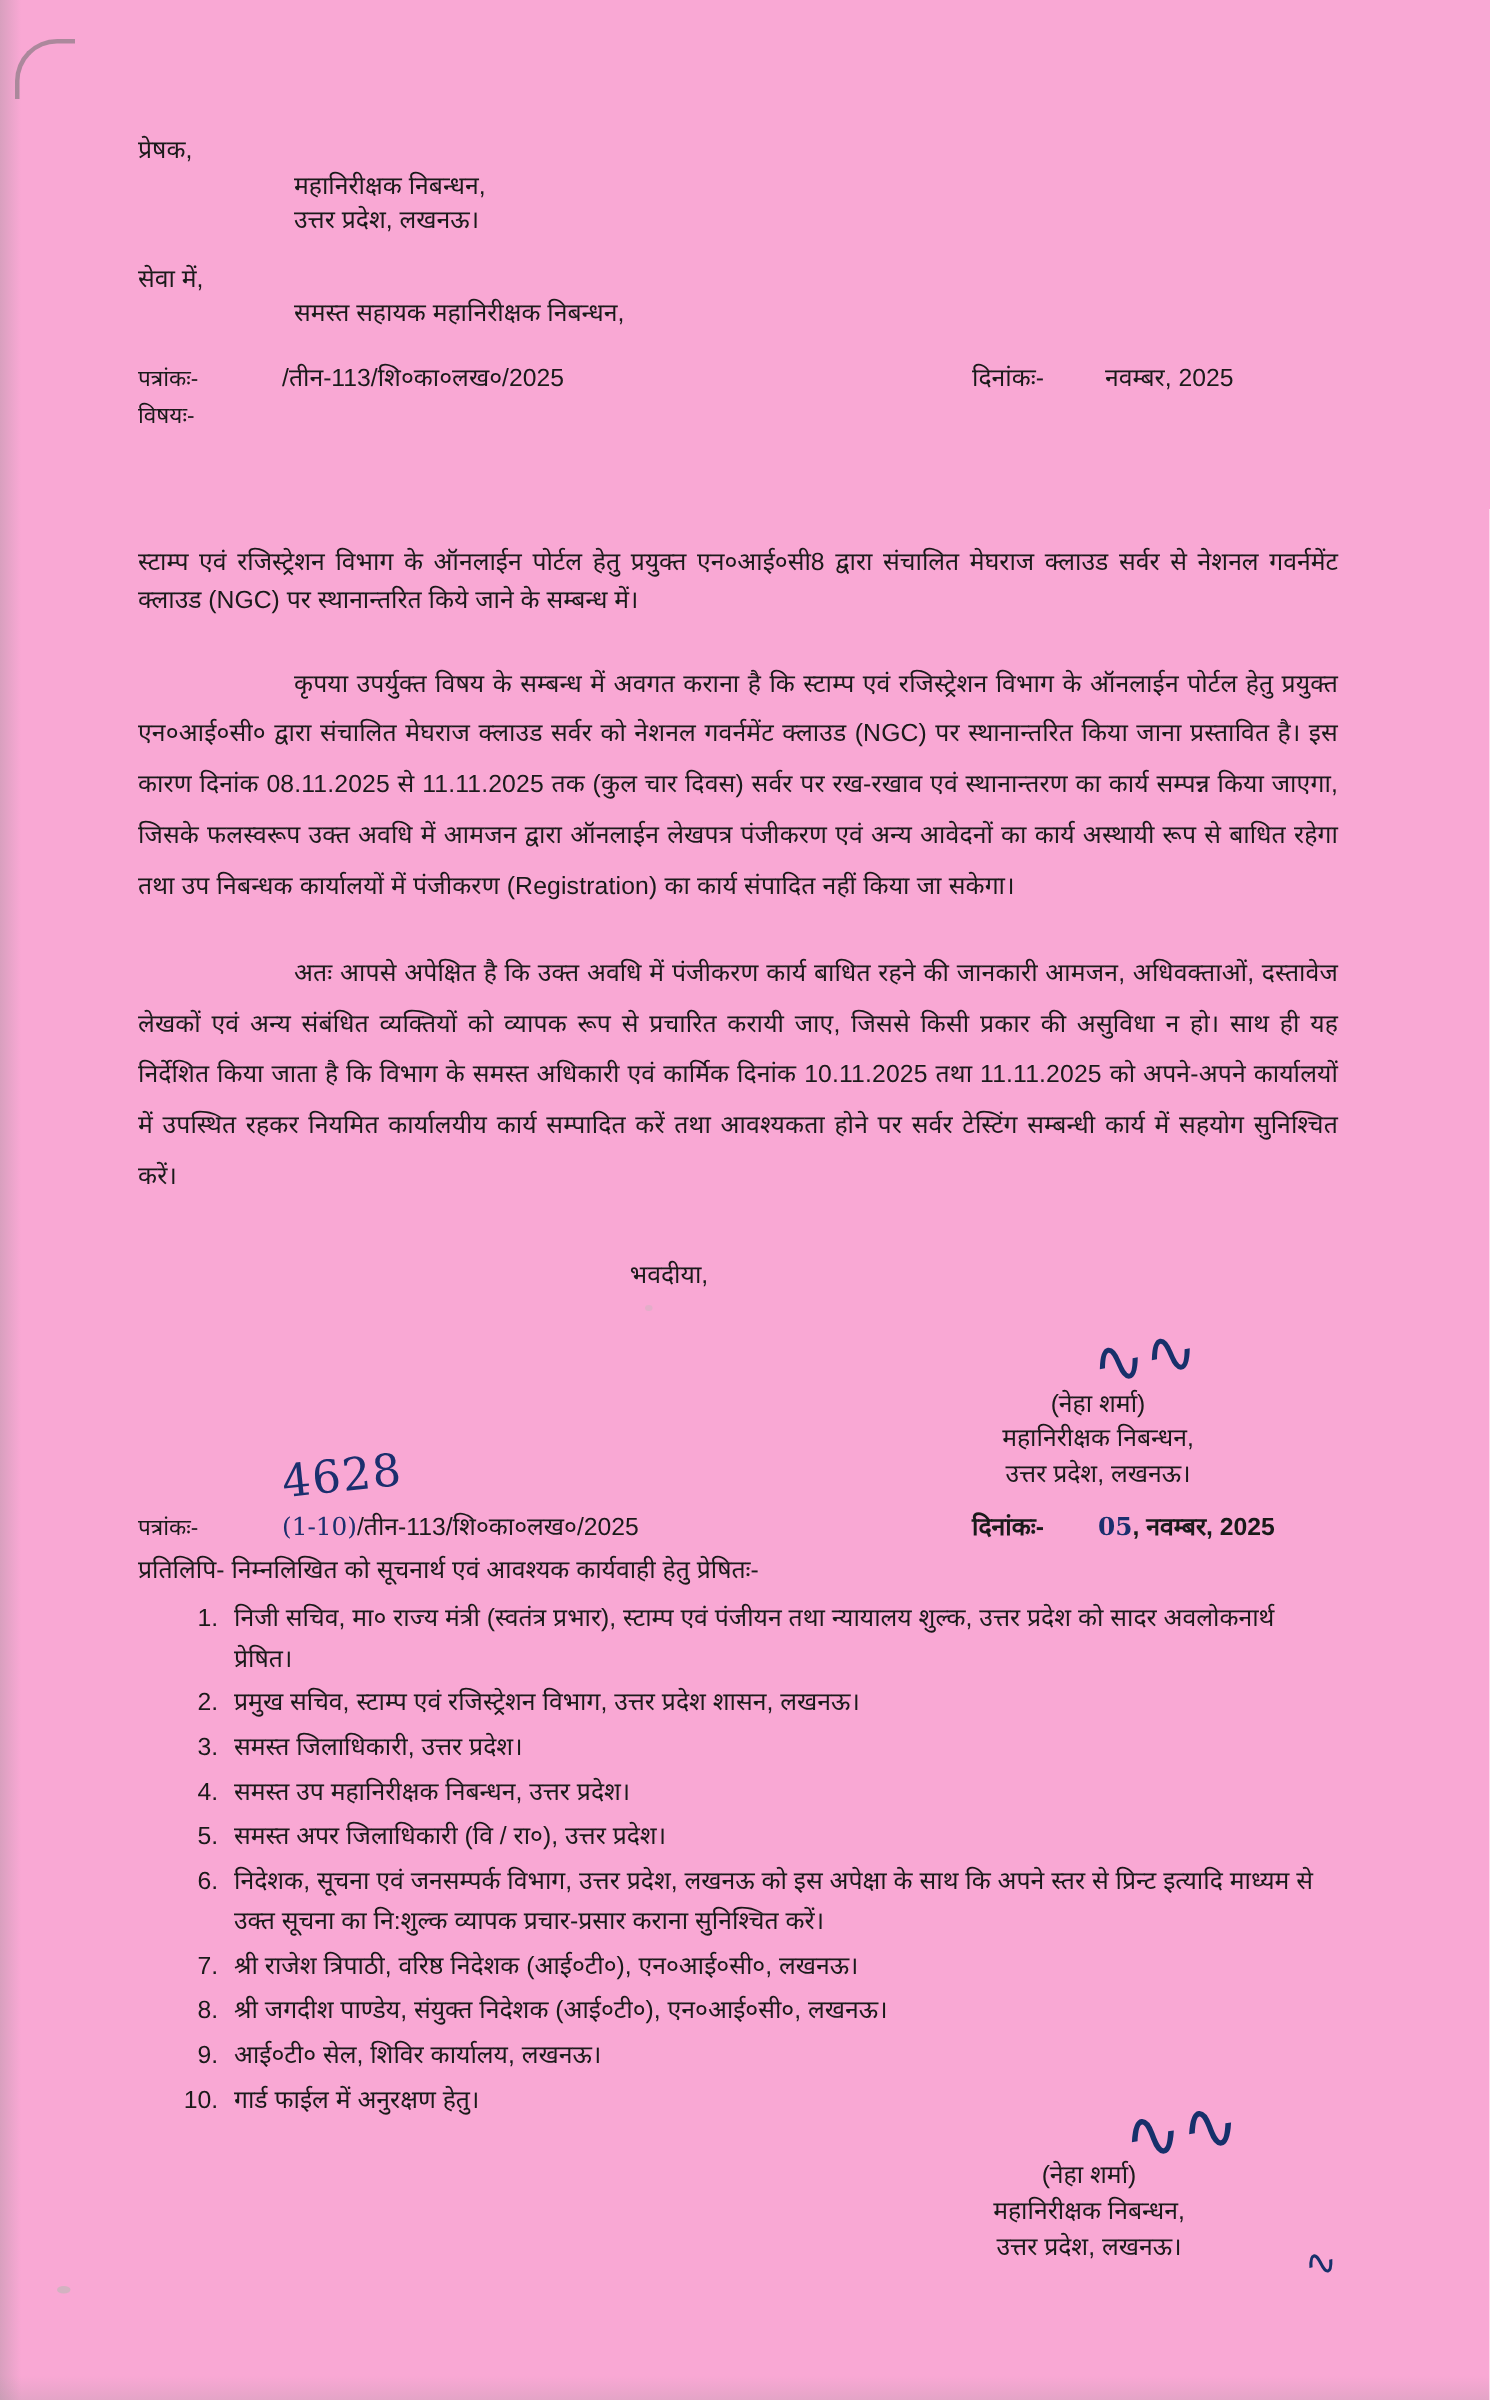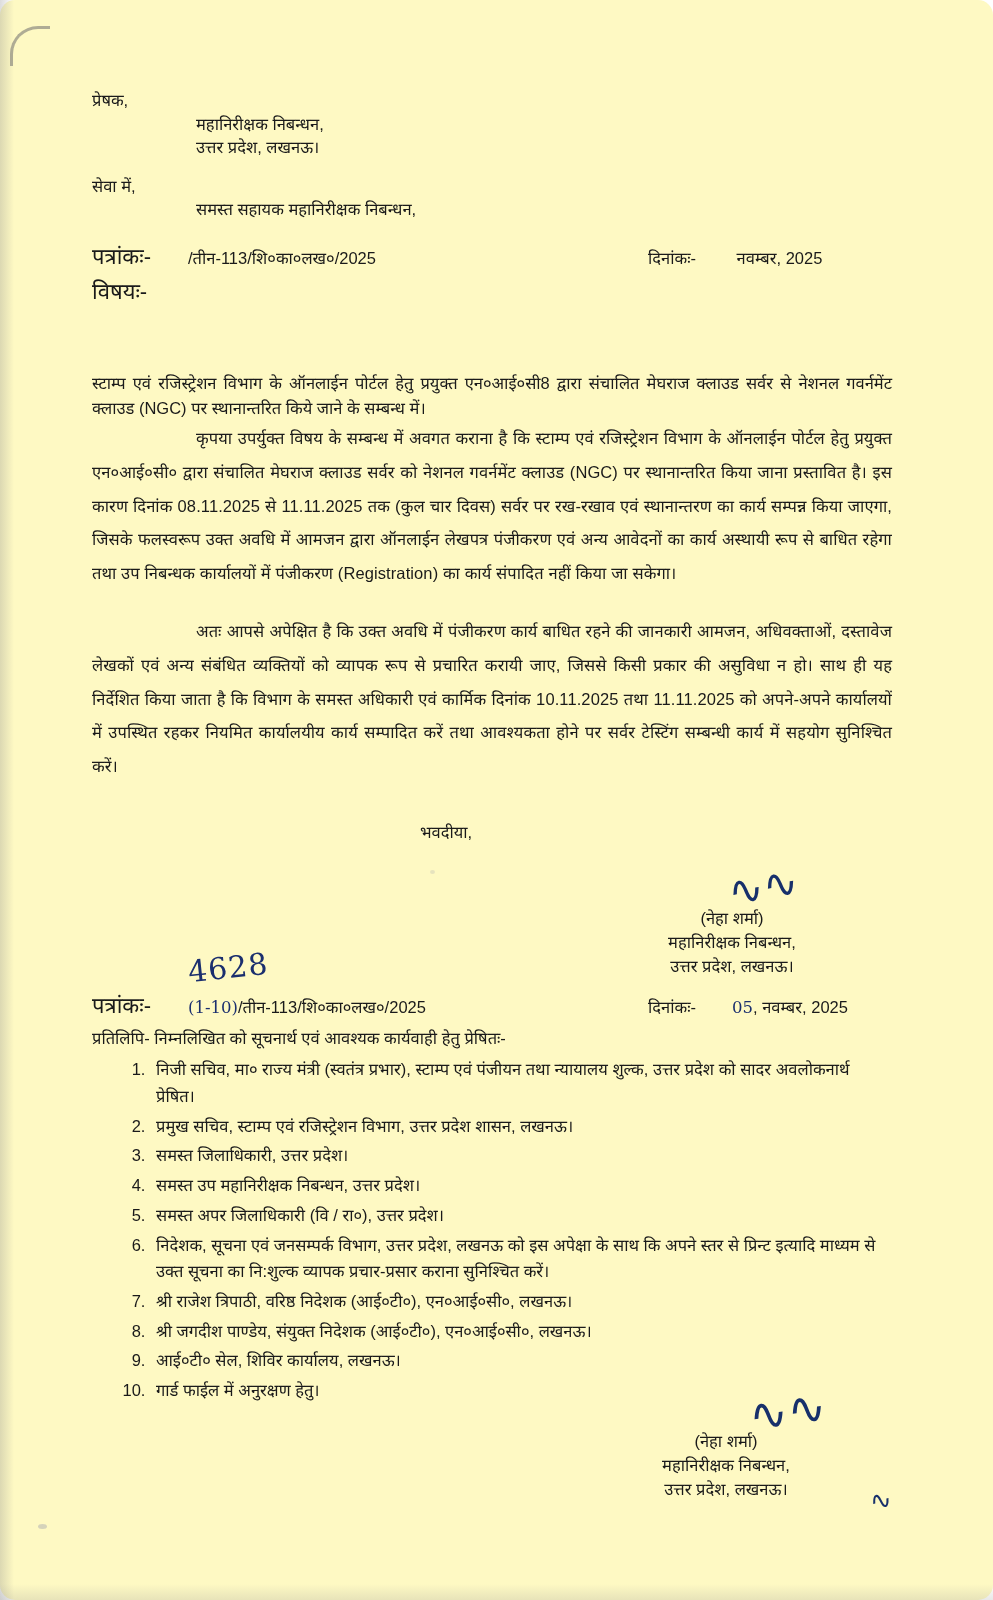--- a/index.html
+++ b/index.html
@@ -12,23 +12,22 @@
     width: 993px;
     height: 1600px;
     position: relative;
     font-family: "Liberation Sans", "DejaVu Sans", sans-serif;
     color: #1a1a1a;
     overflow: hidden;
   }
   .page {
     position: absolute;
     inset: 0;
-    background: #fef9c3;
+    background: #f9a8d4;
     padding: 0;
-    border-radius: 15px;
   }
   
   .scan-corner {
     position: absolute;
     top: 26px;
     left: 10px;
     width: 40px;
     height: 40px;
     border-top: 3px solid #6f6f6f;
     border-left: 3px solid #6f6f6f;
@@ -58,21 +57,21 @@
     position: absolute;
     left: 92px;
     top: 88px;
     width: 800px;
     font-size: 16.5px;
     line-height: 1.5;
   }
   .lbl {
     width: 96px;
     flex: 0 0 96px;
-    font-size: 22px;
+    font-size: 15px;
   }
 
   .blk-from { margin-bottom: 2px; }
   .indent { padding-left: 104px; }
   .tight { line-height: 1.42; }
 
   .sev { margin-top: 14px; }
 
   .meta { margin-top: 18px; }
   .meta-line { display: flex; align-items: baseline; }
@@ -86,21 +85,21 @@
   .subject-body { flex: 1 1 auto; text-align: justify; line-height: 1.55; }
 
   .salutation { margin-top: 14px; }
 
   p.para {
     text-align: justify;
     line-height: 2.05;
     margin: 0 0 4px 0;
     letter-spacing: .1px;
   }
-  p.para.first { text-indent: 104px; }
+  p.para.first { margin-top: 26px; text-indent: 104px; }
   p.para.second { margin-top: 24px; text-indent: 104px; }
 
   .closing {
     margin-top: 36px;
     text-align: center;
     padding-right: 92px;
   }
   .sign-block {
     margin-top: 62px;
     text-align: center;
@@ -113,21 +112,21 @@
     position: absolute;
     font-family: "DejaVu Serif", serif;
     color: #17306b;
     pointer-events: none;
   }
 
   .copy-section { margin-top: 10px; position: relative; }
   .copy-meta { display: flex; align-items: baseline; }
   .copy-meta .lbl { width: 96px; flex: 0 0 96px; }
   .copy-meta .mid { flex: 0 0 460px; }
-  .copy-meta .right { flex: 1 1 auto; }
+  .copy-meta .right { flex: 1 1 auto; font-weight: bold; }
   .copy-meta .right .dlbl { display: inline-block; width: 84px; }
 
   .handwrite {
     position: absolute;
     color: #1b2f6e;
     font-family: "DejaVu Serif", serif;
     font-size: 30px;
     letter-spacing: 1px;
     transform: rotate(-6deg);
   }

